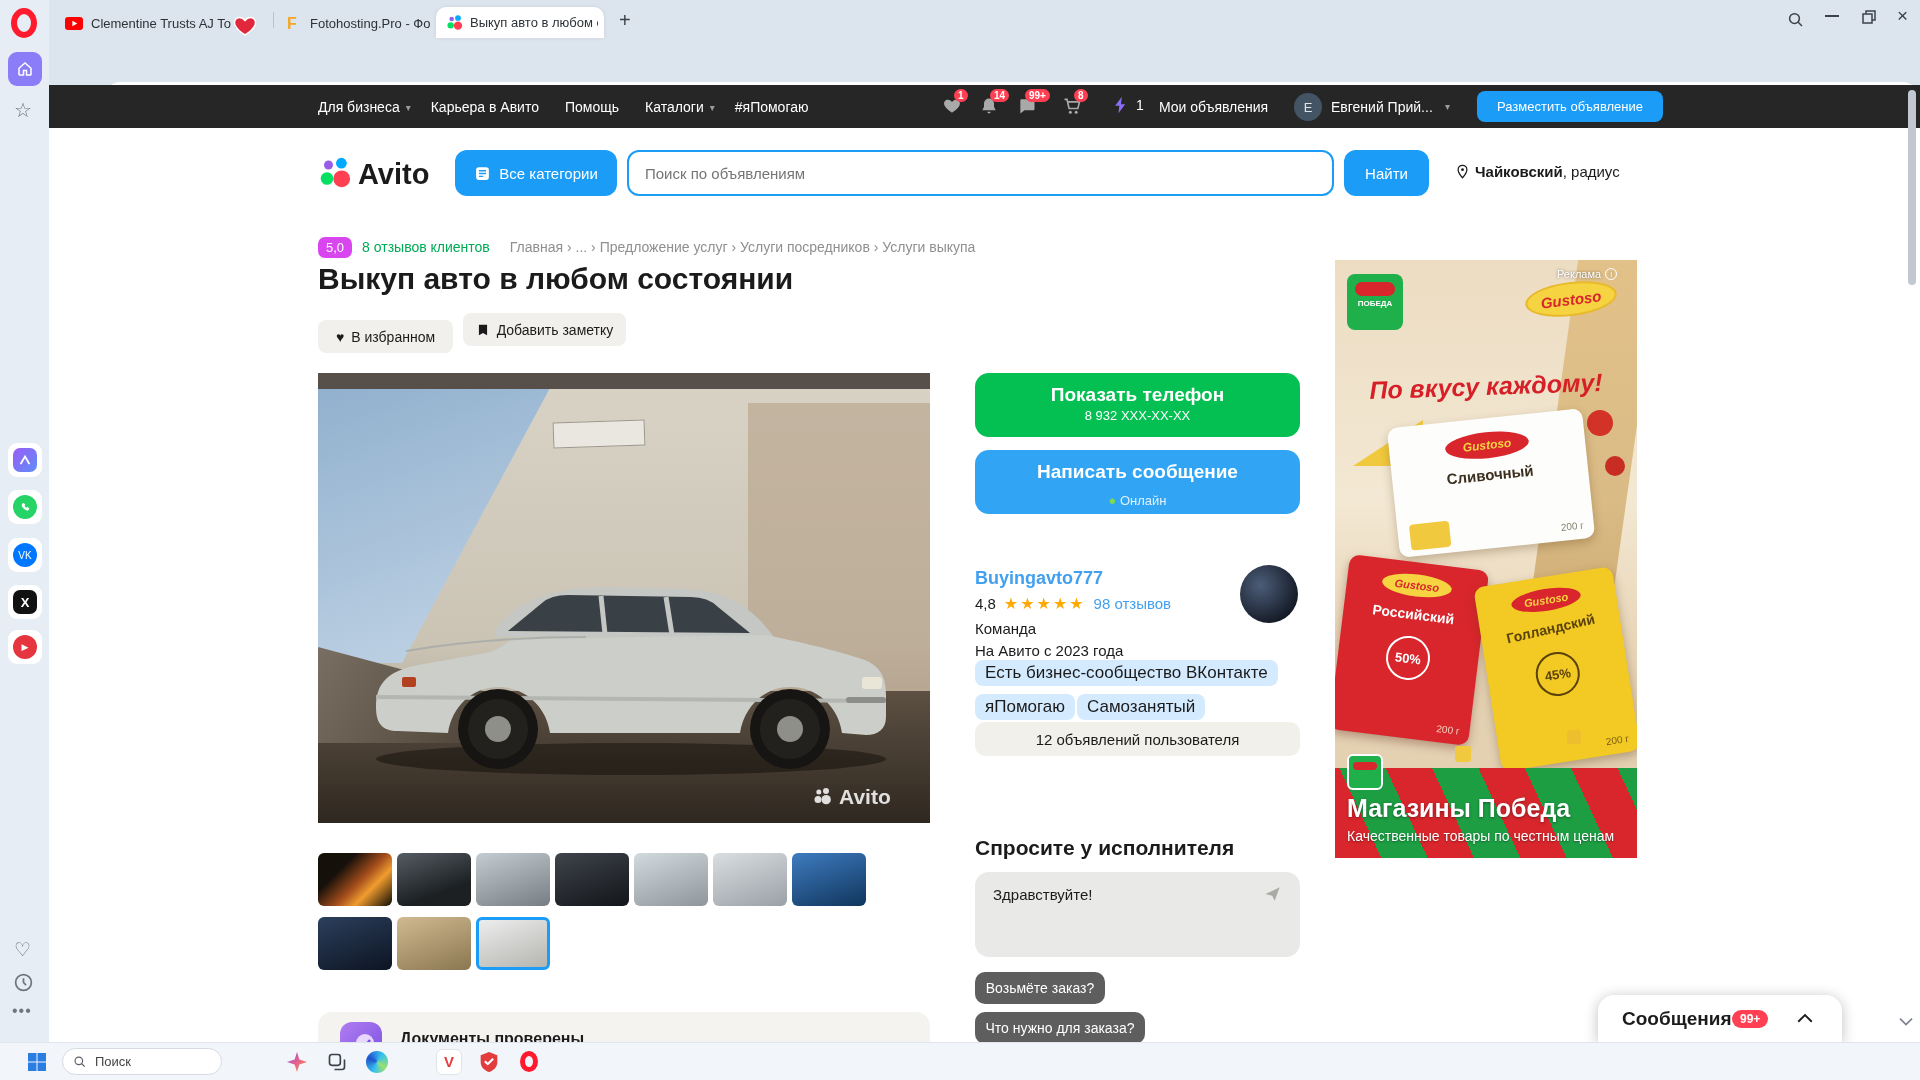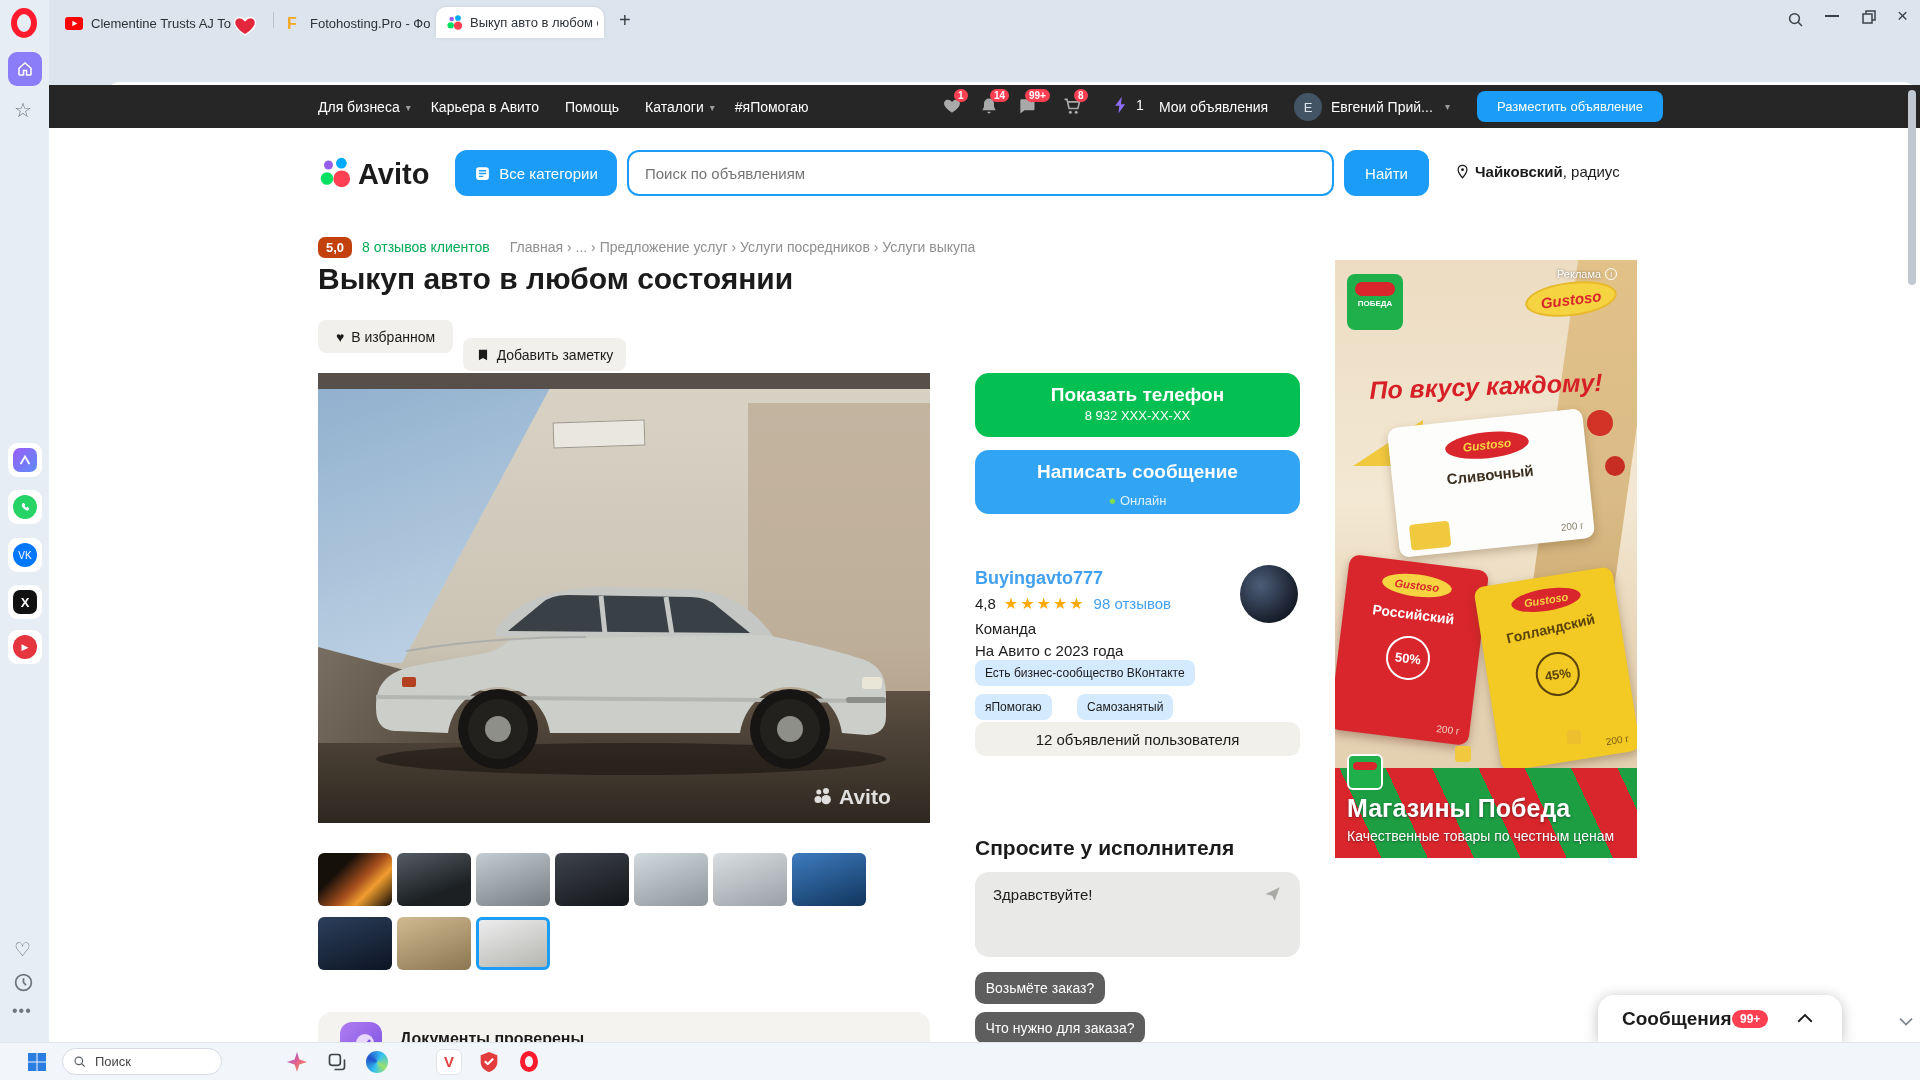--- a/index.html
+++ b/index.html
@@ -16,21 +16,21 @@
   .addr{left:55px;top:44px;width:1815px;height:33px;background:#fff;border-radius:17px}
   .navg{font-size:19px;color:#5a6068}
   
   .darkhdr{left:49px;top:85px;width:1871px;height:43px;background:#262626}
   .hlink{color:#fff;font-size:14px;margin-right:26px;white-space:nowrap}
   .badge{position:absolute;background:#ff4053;color:#fff;font-size:10px;font-weight:bold;border-radius:8px;padding:1px 4px;line-height:11px}
   .postbtn{background:#1a9cf7;color:#fff;font-size:13px;border-radius:8px;display:flex;align-items:center;justify-content:center}
   
   .page{left:49px;top:128px;width:1871px;height:914px;background:#fff}
   .pill{background:#f1f0ec;border-radius:8px;display:flex;align-items:center;justify-content:center;font-size:14px;color:#1b1b1b}
-  .bluepill{background:#d4eaff;border-radius:8px;display:flex;align-items:center;font-size:12px;color:#1b1b1b;padding:0 10px;height:26px}
+  .bluepill{background:#d4eaff;border-radius:8px;display:flex;align-items:center;font-size:17px;color:#1b1b1b;padding:0 10px;height:26px}
   .beigebtn{background:#f1f0ea;border-radius:10px;display:flex;align-items:center;justify-content:center;font-size:15px;color:#1b1b1b}
   .darkchip{background:#5e5e5e;border-radius:10px;color:#fff;font-size:14px;display:flex;align-items:center;justify-content:center}
   .thumb{position:absolute;width:74px;height:53px;border-radius:6px}
   
   .taskbar{left:0;top:1042px;width:1920px;height:38px;background:#f2f6fb;border-top:1px solid #e1e6ee}
   .tico{width:26px;height:26px;display:flex;align-items:center;justify-content:center}
   svg{display:block}
 </style>
 </head>
 <body>
@@ -273,32 +273,32 @@
       <svg width="15" height="15" viewBox="0 0 24 24" style="margin-right:5px">
           <path d="M12 2a7 7 0 0 0-7 7c0 5 7 13 7 13s7-8 7-13a7 7 0 0 0-7-7z" fill="none" stroke="#1b1b1b" stroke-width="2"></path>
           <circle cx="12" cy="9" r="2.2" fill="#1b1b1b"></circle>
         </svg>
       <span style="font-size:15px;color:#1b1b1b;font-weight:bold">Чайковский</span>
       <span style="font-size:15px;color:#1b1b1b">, радиус</span>
     </div>
   </div>
 
   <div class="ab f" style="left:318px;top:235px;height:24px">
-    <div style="background:#c2410c;color:#fff;font-size:13px;font-weight:bold;border-radius:7px;padding:3px 8px">5,0</div>
+    <div style="background:#d946ef;color:#fff;font-size:13px;font-weight:normal;border-radius:7px;padding:3px 8px">5,0</div>
     <span style="color:#00ab55;font-size:14px;margin-left:10px">8 отзывов клиентов</span>
     <span style="color:#8f8f8f;font-size:14px;margin-left:20px">Главная › ... › Предложение услуг › Услуги посредников › Услуги выкупа</span>
   </div>
 
   <h1 class="ab" style="left:318px;top:262px;font-size:30px;color:#1b1b1b">Выкуп авто в любом состоянии</h1>
 
   <div class="ab pill" style="left:318px;top:320px;width:135px;height:33px">
     <span style="font-size:14px;margin-right:7px">♥</span>
     <span>В избранном</span>
   </div>
-  <div class="ab pill" style="left:463px;top:338px;width:163px;height:33px">
+  <div class="ab pill" style="left:463px;top:313px;width:163px;height:33px">
     <svg width="14" height="14" viewBox="0 0 24 24" style="margin-right:7px">
         <path d="M5 3h14v18l-7-4-7 4z" fill="#1b1b1b"></path>
       </svg>
     <span>Добавить заметку</span>
   </div>
 
   <div class="ab" style="left:318px;top:373px;width:612px;height:450px;overflow:hidden;background:#cfc9bd">
     <div class="ab" style="left:0;top:0;width:612px;height:450px;background:linear-gradient(180deg,#d9d3c6 0%,#cbc4b5 60%,#b7ae9e 75%)"></div>
     <div class="ab" style="left:0;top:0;width:240px;height:290px;background:linear-gradient(160deg,#8fafcd,#c3d5e6);clip-path:polygon(0 0,100% 0,35% 100%,0 100%)"></div>
     <div class="ab" style="left:0;top:0;width:612px;height:16px;background:#57504a"></div>

